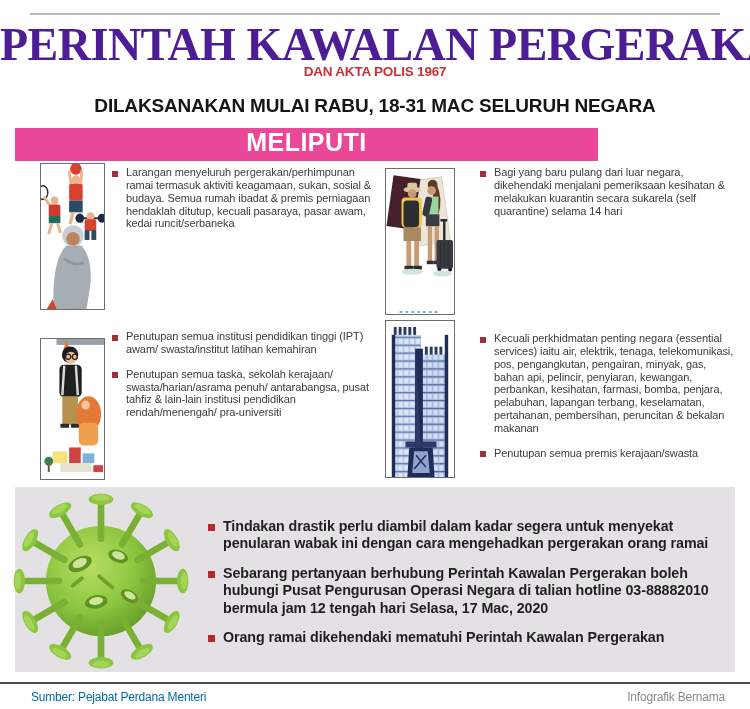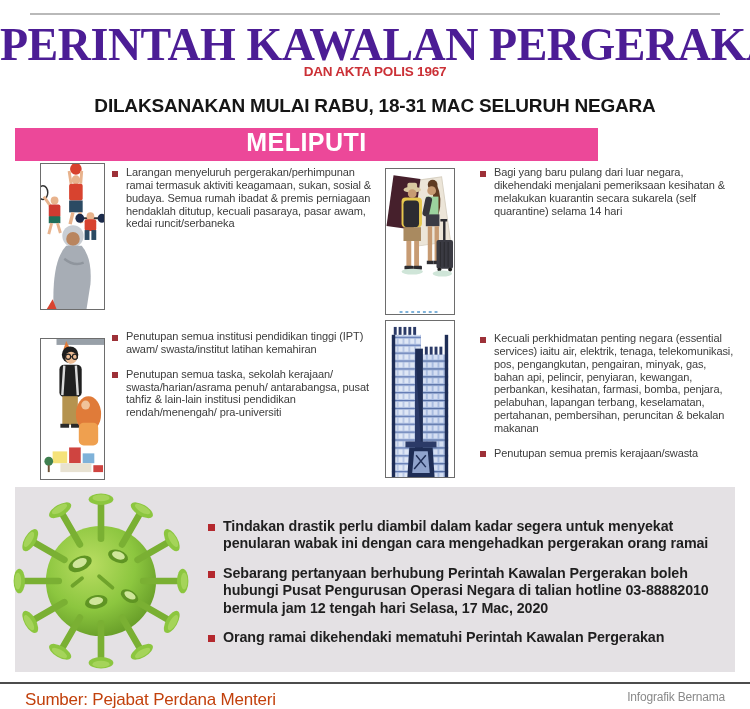--- a/index.html
+++ b/index.html
@@ -45,21 +45,21 @@
   
   .panel { top:487px; left:15px; width:720px; height:185px; background:#e4e1e4; }
   .virus { top:486px; left:6px; width:190px; height:188px; }
   .ul-notice { top:518px; left:208px; width:508px; }
   .ul-notice li { margin-bottom:13px; }
   .ul-notice .sq { width:7px; height:7px; background:#b4282e; margin-top:6px; }
   .ul-notice .btxt { color:#1f1f1f; font-weight:bold; font-size:14.3px; line-height:1.22; }
 
   
   .footline { top:682px; left:0; width:750px; border-top:2px solid #4c4c4c; }
-  .foot-src { top:690px; left:25px; color:#c2410c; font-size:17px; letter-spacing:-0.2px; }
+  .foot-src { top:690px; left:31px; color:#0369a1; font-size:12px; letter-spacing:-0.2px; }
   .foot-credit { top:690px; right:25px; color:#8a8a8a; font-size:12px; letter-spacing:-0.2px; }
 </style>
 </head>
 <body>
 
 <div>
 
   <div class="abs topline"></div>
   <div class="abs title">PERINTAH KAWALAN PERGERAKAN</div>
   <div class="abs subtitle">

